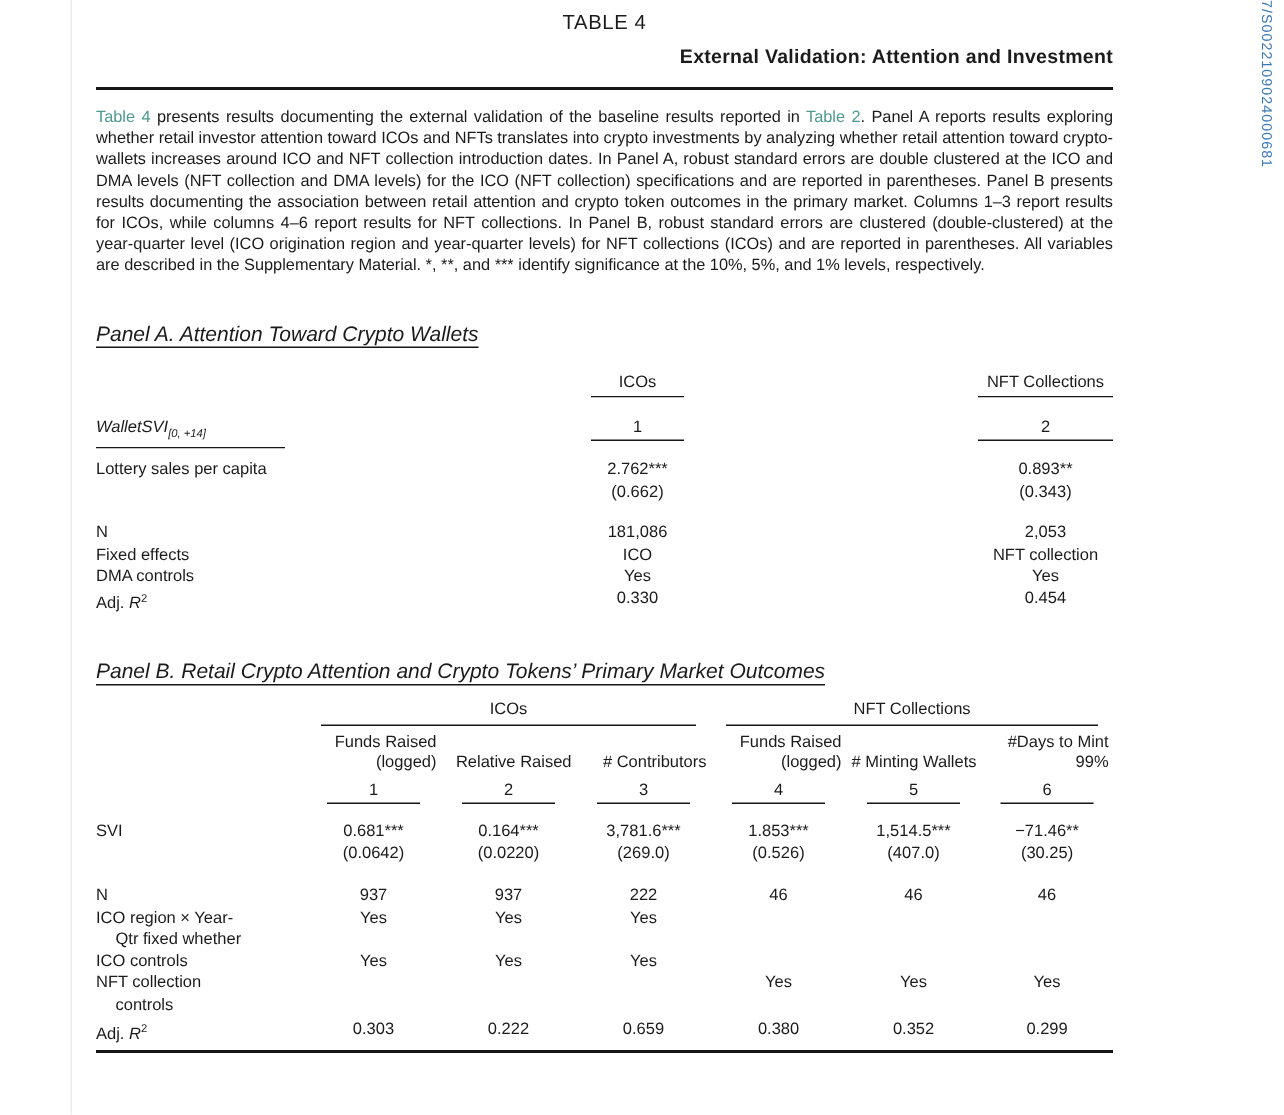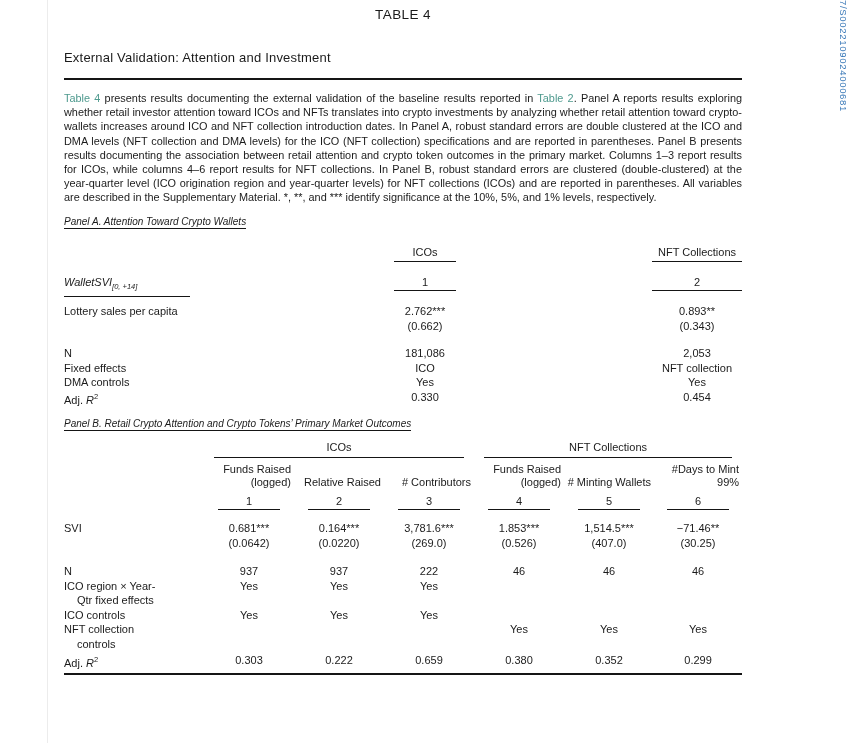--- a/index.html
+++ b/index.html
@@ -10,27 +10,27 @@
   }
   .page { position:relative; width:856px; height:743px; background:#ffffff;border-radius:14px; }
   .scan-line { position:absolute; left:47px; top:0; height:743px; border-left:1px solid #ececec; }
   .doi {
     position:absolute; top:-12px; right:7px; writing-mode:vertical-rl;
     font-size:9.5px; letter-spacing:0.7px; color:#3a79b8; white-space:nowrap;
   }
   .content { position:absolute; left:64px; top:0; width:678px; }
 
   .table-label { text-align:center; font-size:13.5px; letter-spacing:0.4px; margin-top:7px; }
-  .title { text-align:left; font-size:13px; font-weight:normal; margin-top:28px; letter-spacing:0.2px; }
+  .title { text-align:right; font-size:13px; font-weight:bold; margin-top:8px; letter-spacing:0.2px; }
   .toprule { border-top:2px solid #151515; margin-top:13px; }
 
   .caption { margin-top:11px; font-size:10.9px; line-height:14.2px; text-align:justify; }
   .caption .link { color:#4e9a8e; cursor:pointer; }
 
-  .panel-heading { margin-top:11px; font-style:italic; font-size:10px; }
+  .panel-heading { margin-top:29px; font-style:italic; font-size:14px; }
   .panel-heading > span { display:inline-block; border-bottom:1.4px solid #151515; padding-bottom:1.5px; }
 
   table { border-collapse:collapse; table-layout:fixed; width:678px; font-size:11px; }
   td { padding:0; vertical-align:top; line-height:14.5px; overflow:hidden; }
   .tc { text-align:center; }
   .u { display:inline-block; border-bottom:1.4px solid #151515; padding-bottom:1px; }
   .u60 { min-width:62px; text-align:center; }
   .u90 { min-width:90px; text-align:center; }
   sub { font-size:7.5px; }
   sup { font-size:7.5px; }
@@ -202,21 +202,21 @@
       <tr>
         <td>ICO region × Year-</td>
         <td class="tc">Yes</td>
         <td class="tc">Yes</td>
         <td class="tc">Yes</td>
         <td class="tc"></td>
         <td class="tc"></td>
         <td class="tc"></td>
       </tr>
       <tr>
-        <td class="indent2">Qtr fixed effects</td>
+        <td class="indent2">Qtr fixed whether</td>
         <td colspan="6"></td>
       </tr>
       <tr>
         <td>ICO controls</td>
         <td class="tc">Yes</td>
         <td class="tc">Yes</td>
         <td class="tc">Yes</td>
         <td class="tc"></td>
         <td class="tc"></td>
         <td class="tc"></td>

